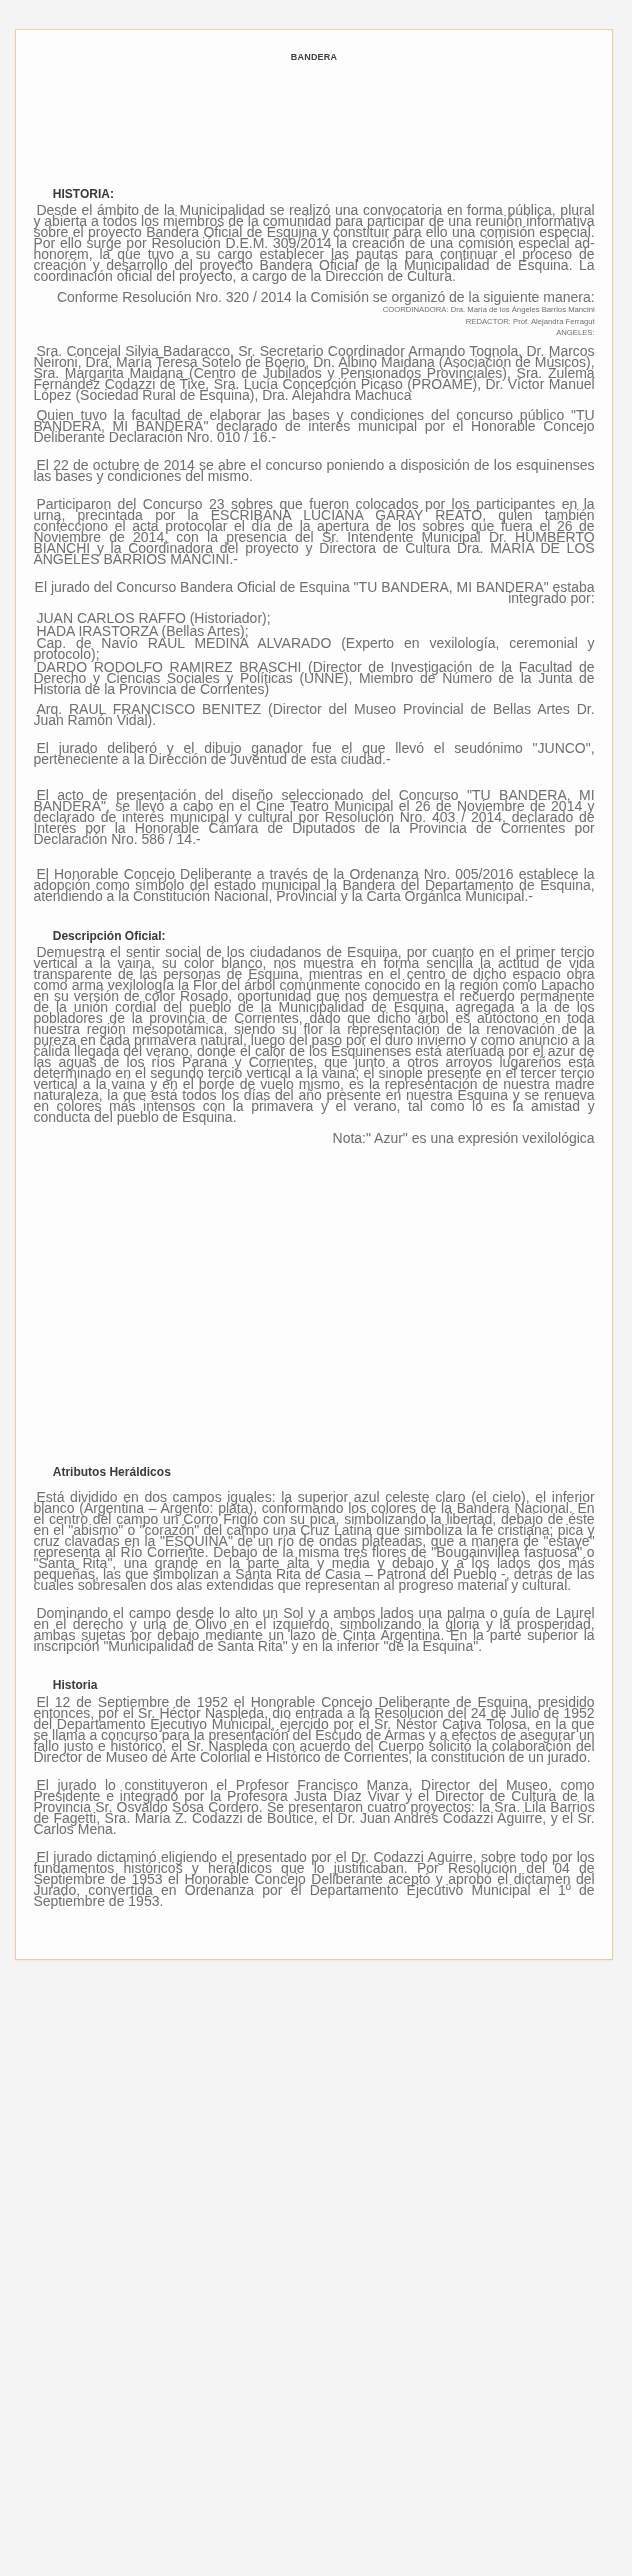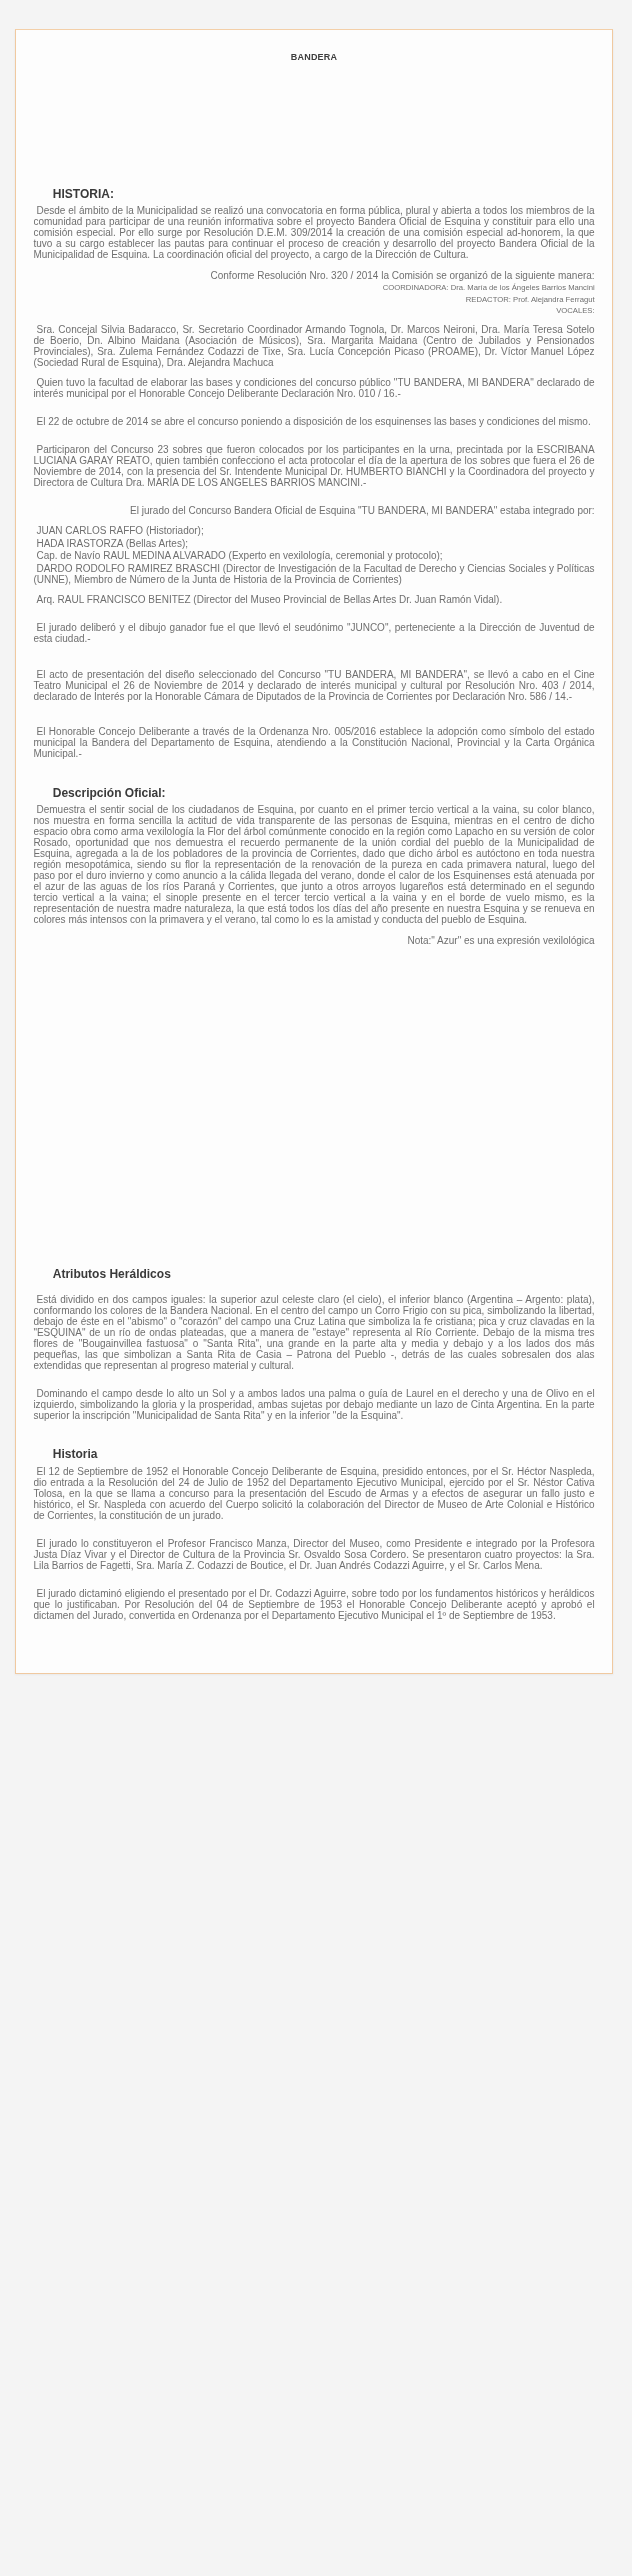--- a/index.html
+++ b/index.html
@@ -43,21 +43,21 @@
     height: 285px;
   }
   .heading {
     font-weight: bold;
     font-size: 12px;
     color: #3a3a3a;
     margin: 9.3px 0 4.6px 4.6px;
     padding-left: 21px;
   }
   .para {
-    font-size: 10px;
+    font-size: 14px;
     line-height: 11px;
     color: #6f6f6f;
     text-align: justify;
     margin: 0 6.2px 9.3px 6.2px;
     text-indent: 3.1px;
   }
   .para.nojust {
     text-align: right;
     text-indent: 0;
     margin-bottom: 1.5px;
@@ -88,21 +88,21 @@
 
     <div class="media-gap"></div>
 
     <div class="heading">HISTORIA:</div>
 
     <div class="para">Desde el ámbito de la Municipalidad se realizó una convocatoria en forma pública, plural y abierta a todos los miembros de la comunidad para participar de una reunión informativa sobre el proyecto Bandera Oficial de Esquina y constituir para ello una comisión especial. Por ello surge por Resolución D.E.M. 309/2014 la creación de una comisión especial ad-honorem, la que tuvo a su cargo establecer las pautas para continuar el proceso de creación y desarrollo del proyecto Bandera Oficial de la Municipalidad de Esquina. La coordinación oficial del proyecto, a cargo de la Dirección de Cultura.</div>
 
     <div class="para nojust">Conforme Resolución Nro. 320 / 2014 la Comisión se organizó de la siguiente manera:</div>
     <div class="list-line">COORDINADORA: Dra. María de los Ángeles Barrios Mancini</div>
     <div class="list-line">REDACTOR: Prof. Alejandra Ferragut</div>
-    <div class="list-line">VOCALES:</div>
+    <div class="list-line">ANGELES:</div>
     <div class="spacer-sm"></div>
     <div class="para">Sra. Concejal Silvia Badaracco, Sr. Secretario Coordinador Armando Tognola, Dr. Marcos Neironi, Dra. María Teresa Sotelo de Boerio, Dn. Albino Maidana (Asociación de Músicos), Sra. Margarita Maidana (Centro de Jubilados y Pensionados Provinciales), Sra. Zulema Fernández Codazzi de Tixe, Sra. Lucía Concepción Picaso (PROAME), Dr. Víctor Manuel López (Sociedad Rural de Esquina), Dra. Alejandra Machuca</div>
 
     <div class="para">Quien tuvo la facultad de elaborar las bases y condiciones del concurso público "TU BANDERA, MI BANDERA" declarado de interés municipal por el Honorable Concejo Deliberante Declaración Nro. 010 / 16.-</div>
     <div class="spacer-sm"></div>
     <div class="para">El 22 de octubre de 2014 se abre el concurso poniendo a disposición de los esquinenses las bases y condiciones del mismo.</div>
     <div class="spacer-sm"></div>
     <div class="para">Participaron del Concurso 23 sobres que fueron colocados por los participantes en la urna, precintada por la ESCRIBANA LUCIANA GARAY REATO, quien también confecciono el acta protocolar el día de la apertura de los sobres que fuera el 26 de Noviembre de 2014, con la presencia del Sr. Intendente Municipal Dr. HUMBERTO BIANCHI y la Coordinadora del proyecto y Directora de Cultura Dra. MARÍA DE LOS ANGELES BARRIOS MANCINI.-</div>
     <div class="spacer-sm"></div>
 

